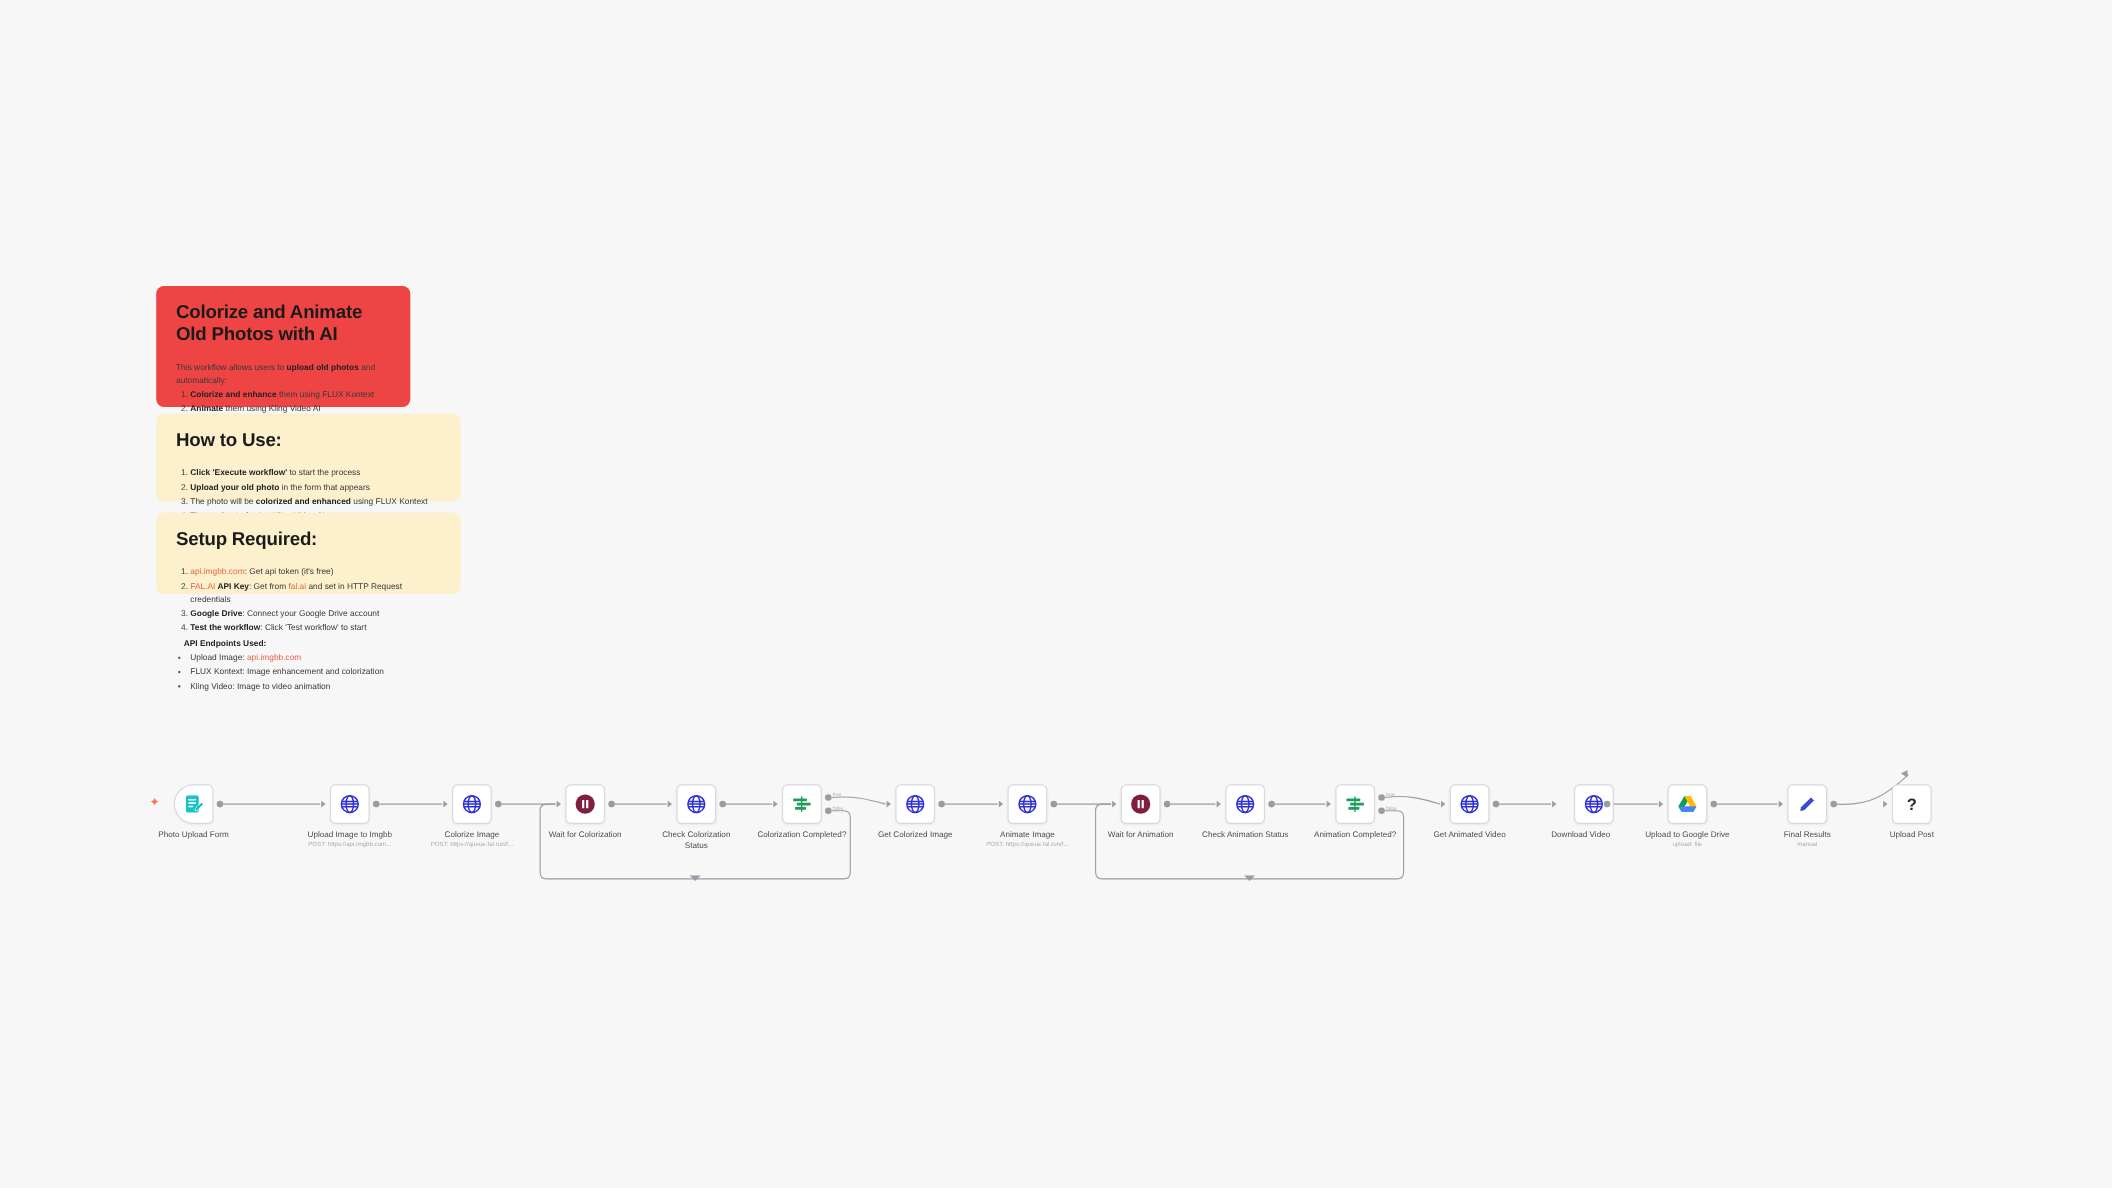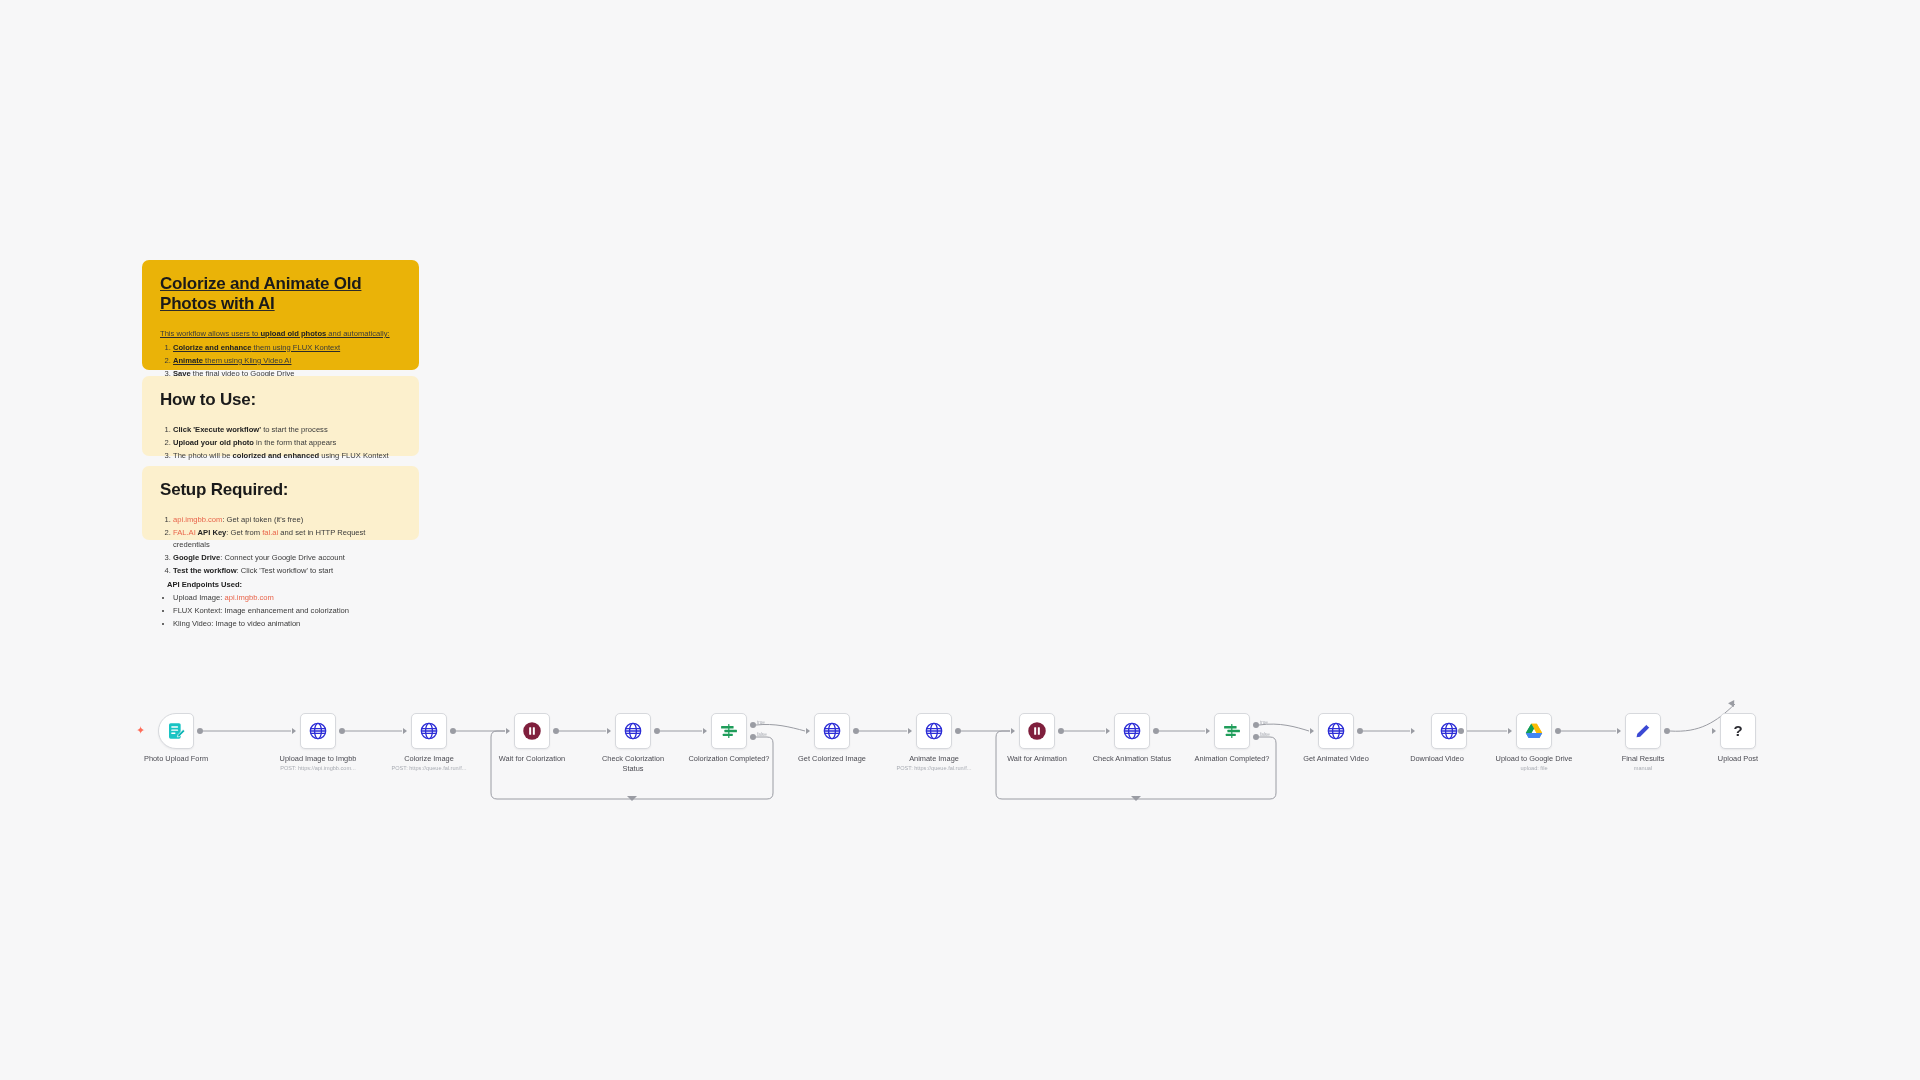--- a/index.html
+++ b/index.html
@@ -23,21 +23,21 @@
     margin-bottom: 14px; color: #1a1a1a;
   }
   .sticky p, .sticky li { font-size: 7.6px; line-height: 1.52; color: #3a3a3a; }
   .sticky ol, .sticky ul { margin: 2px 0 0 13px; }
   .sticky li { margin-bottom: 1.5px; }
   .sticky b { font-weight: 700; color: #222; }
   .sticky .ind { margin-top: 9px; padding-left: 7px; }
   .sticky .sub-h { font-size: 7.6px; font-weight: 700; margin: 4px 0 3px 7px; color: #222; }
   .lnk { color: #e8644a; }
 
-  .note-pink   { background:#eab308; left:142px; top:260px; width:277px; height:110px;text-decoration:underline; }
+  .note-pink   { background:#ef4444; left:142px; top:260px; width:231px; height:110px; }
   .note-yellow1{ background:#fcf0cd; left:142px; top:376px; width:277px; height:80px;  }
   .note-yellow2{ background:#fcf0cd; left:142px; top:466px; width:277px; height:74px; }
 
   
   #flow { position: absolute; left: 0; top: 0; width: 1920px; height: 1080px; }
   svg.wires { position: absolute; left:0; top:0; width:1920px; height:1080px; overflow: visible; }
 
   .node {
     position: absolute; width: 36px; height: 36px;
     background: #fff; border: 1px solid #d7d9dd; border-radius: 5px;

